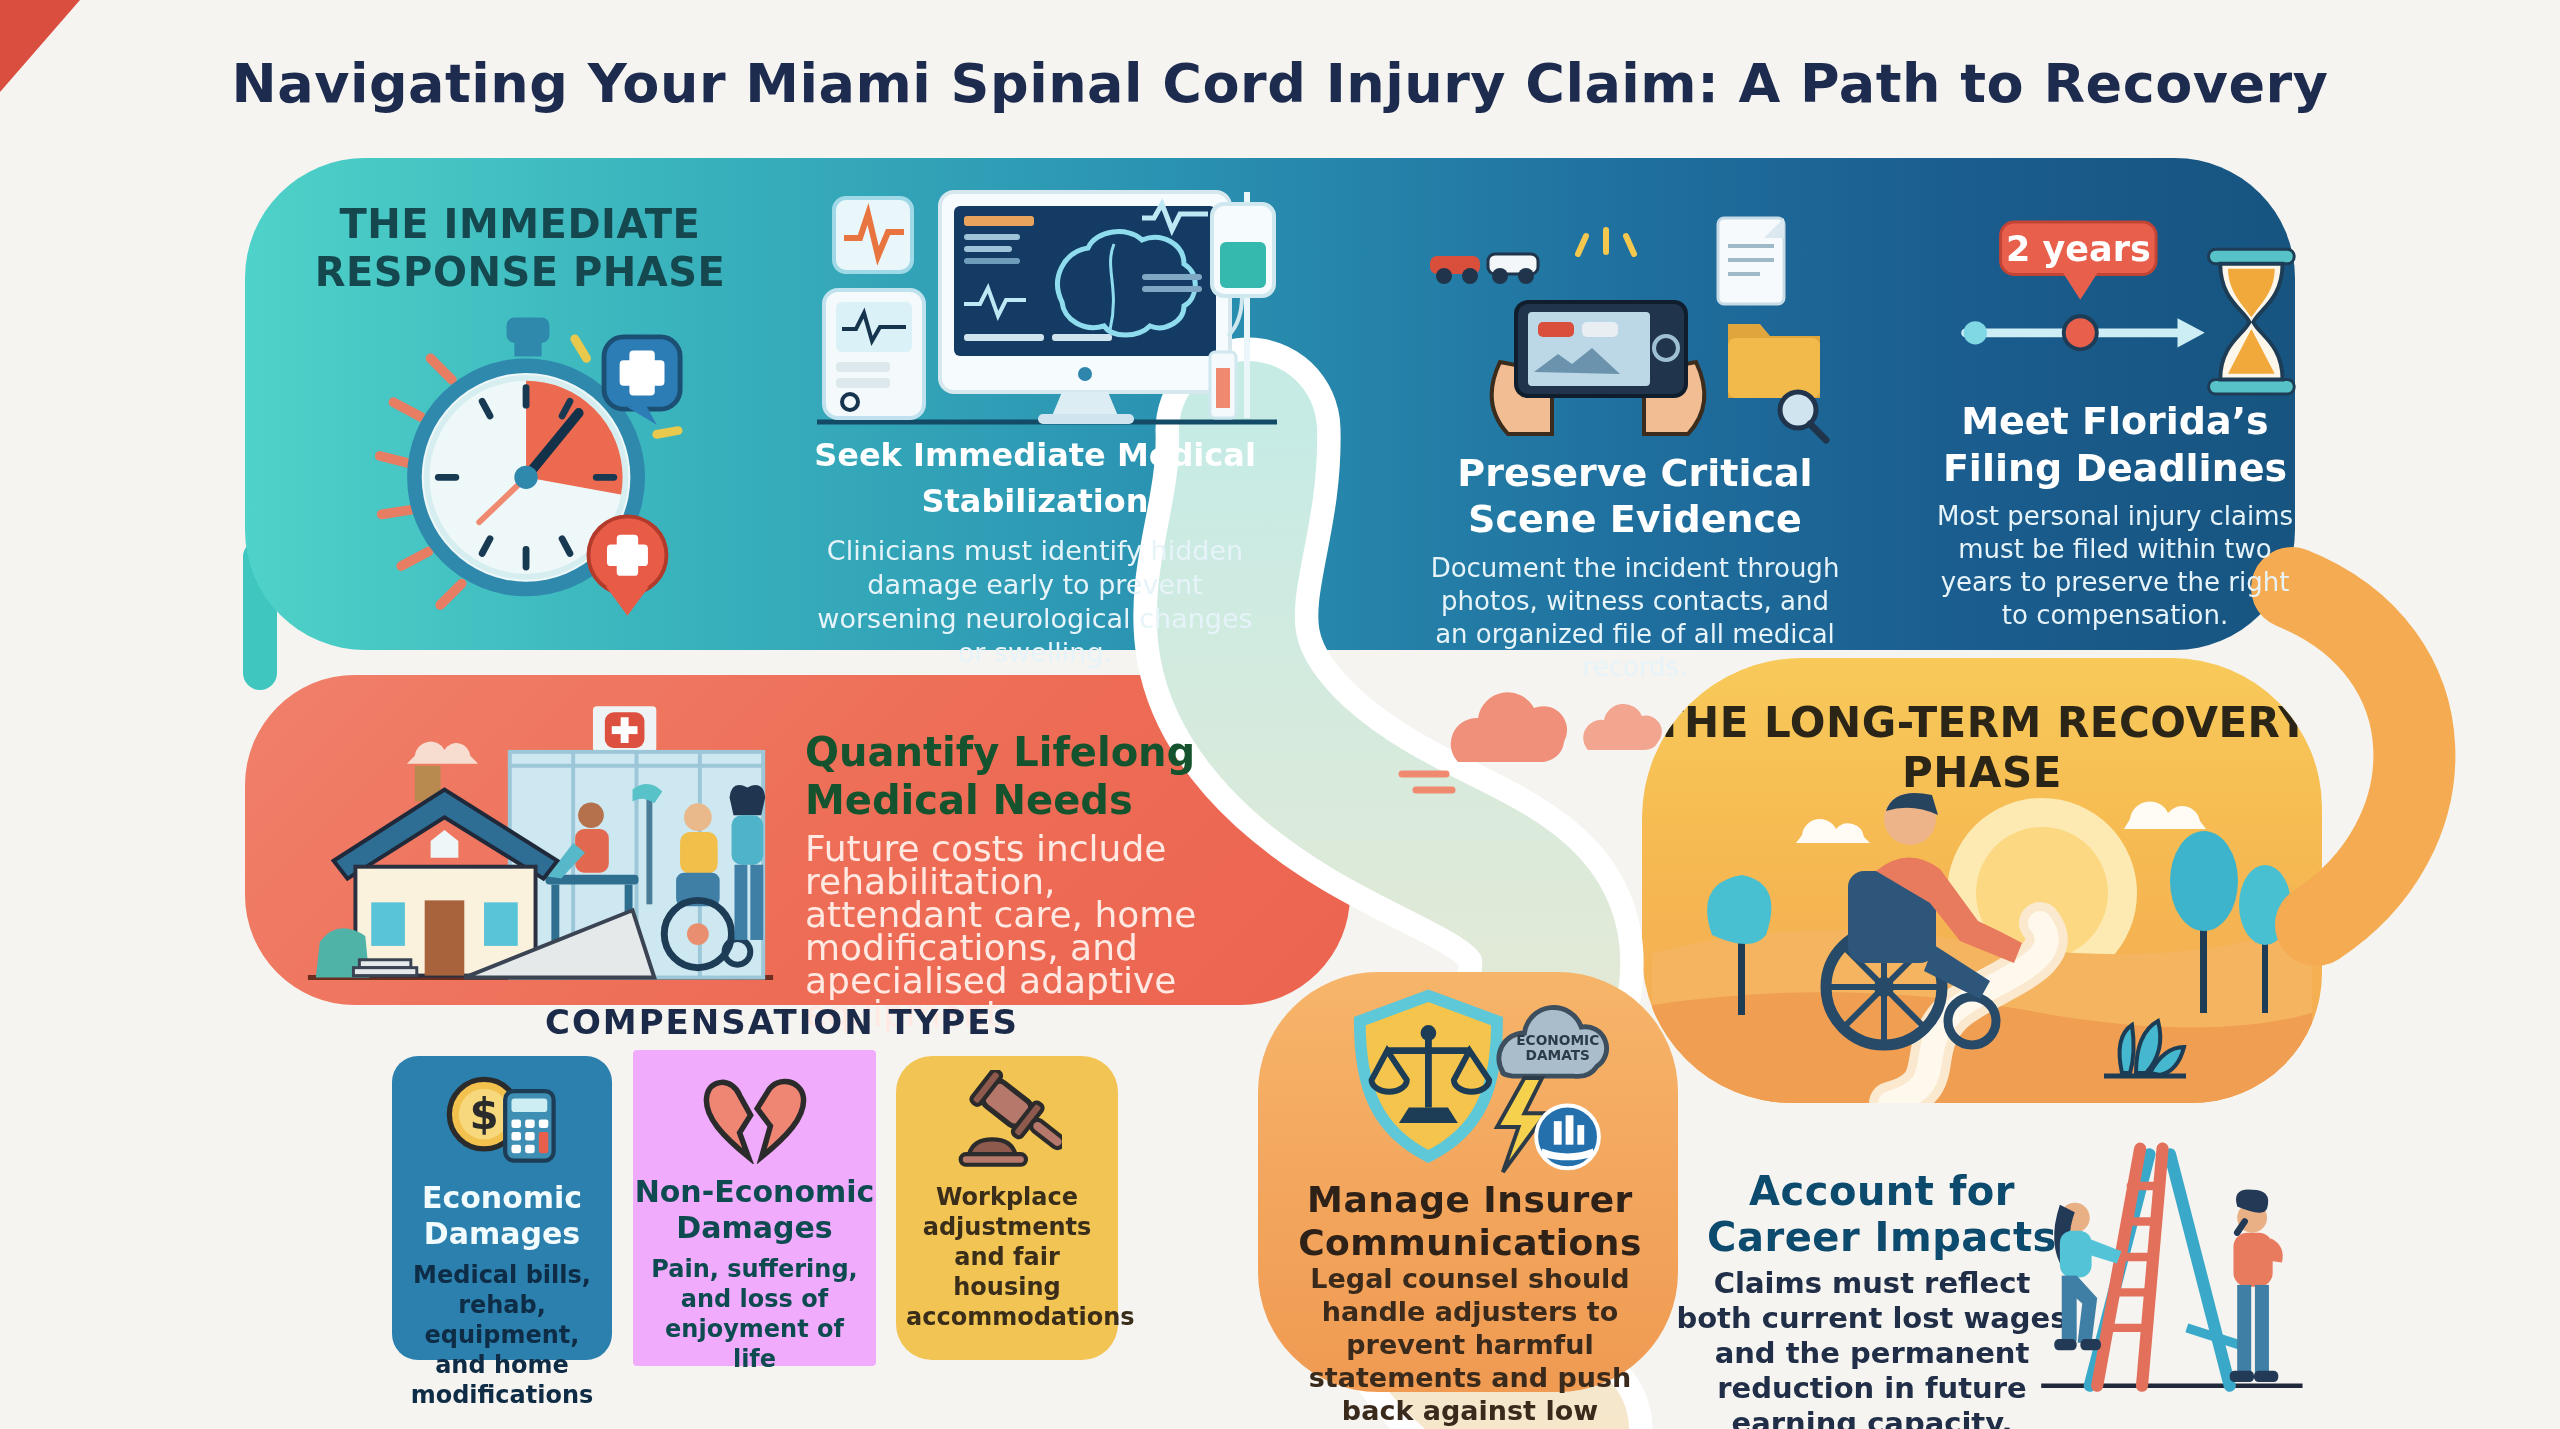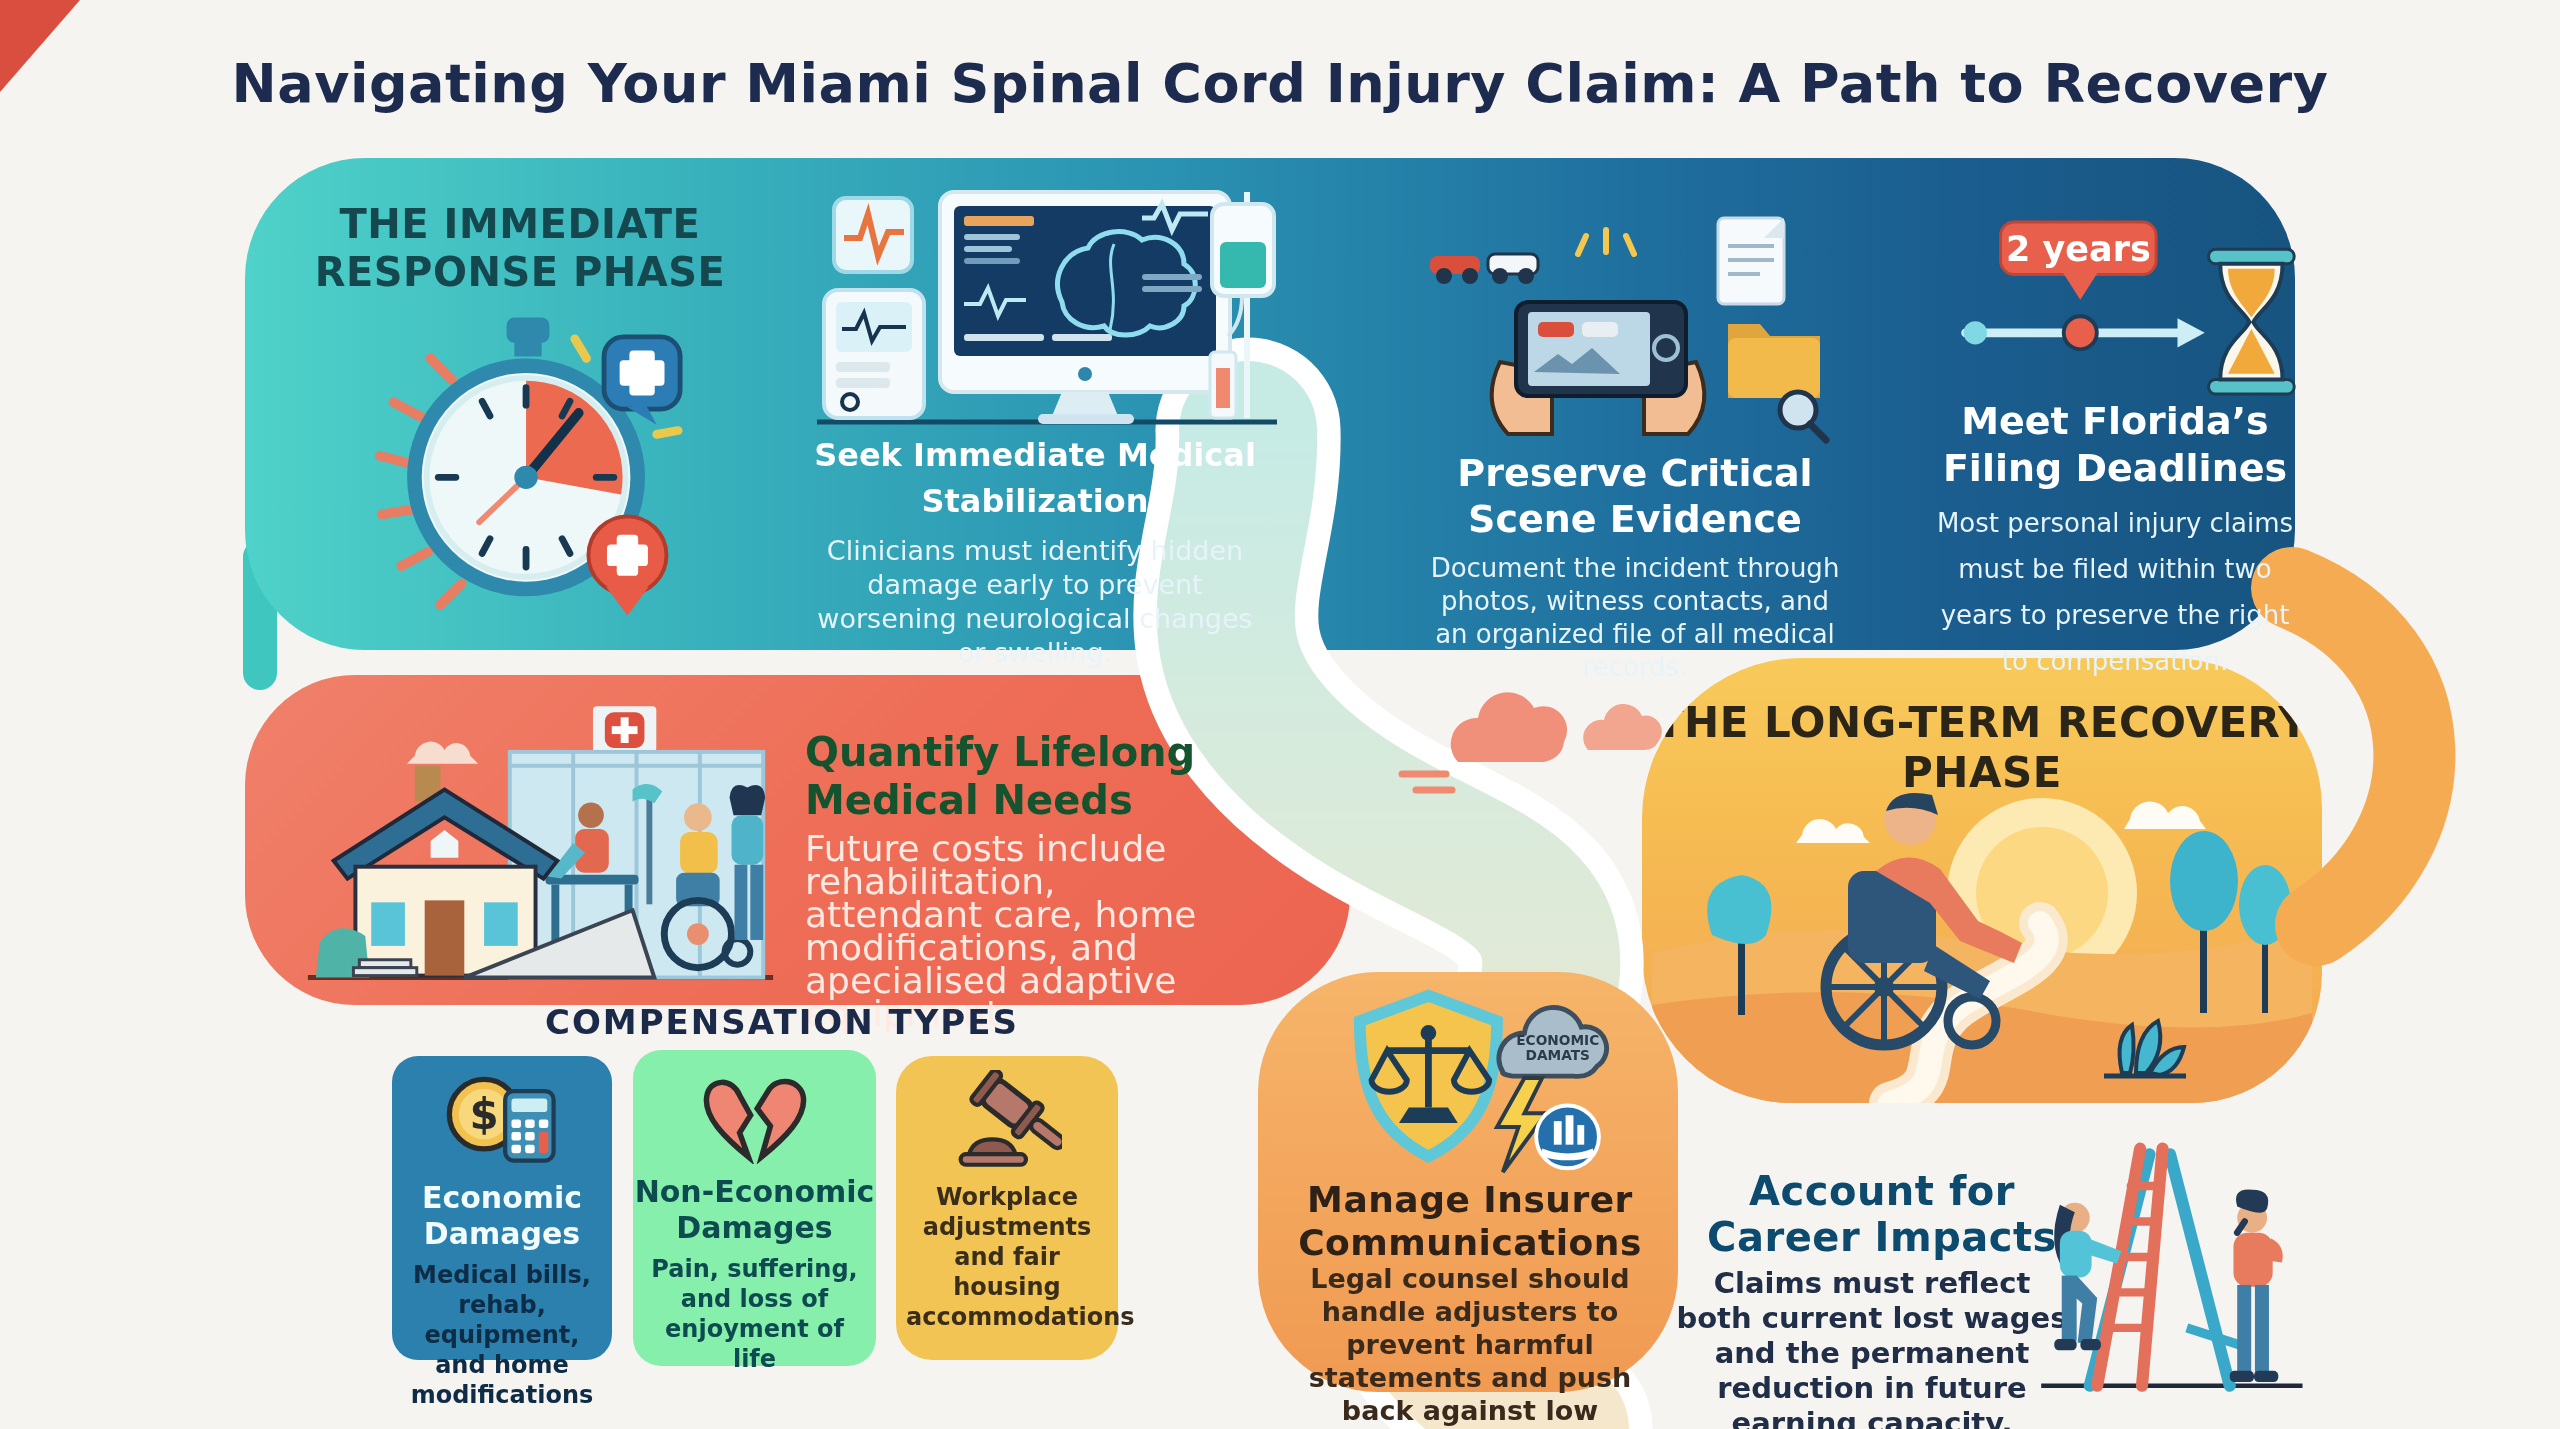--- a/index.html
+++ b/index.html
@@ -255,21 +255,21 @@
     <g>
       <rect x="266" y="34" width="88" height="15" rx="7" fill="#57c2c7" stroke="#1d3c55" stroke-width="3"></rect>
       <rect x="266" y="168" width="88" height="15" rx="7" fill="#57c2c7" stroke="#1d3c55" stroke-width="3"></rect>
       <path d="M278 49 C278 86 302 96 308 109 C302 122 278 132 278 168 L342 168 C342 132 318 122 312 109 C318 96 342 86 342 49 Z" fill="#fdf6ea" stroke="#1d3c55" stroke-width="4"></path>
       <path d="M286 54 L334 54 C334 78 318 92 310 104 C302 92 286 78 286 54 Z" fill="#f2a93b"></path>
       <path d="M310 116 L334 162 L286 162 Z" fill="#f2a93b"></path>
     </g>
   </svg>
 
   <div class="abs band-title" style="left:1920px;top:398px;width:390px;font-size:38px;line-height:47px;z-index:5;">Meet Florida’s Filing Deadlines</div>
-  <div class="abs band-body" style="left:1932px;top:500px;width:366px;font-size:26px;line-height:46px;z-index:5;">Most personal injury claims must be filed within two years to preserve the right to compensation.</div>
+  <div class="abs band-body" style="left:1932px;top:500px;width:366px;font-size:26px;line-height:33px;z-index:5;">Most personal injury claims must be filed within two years to preserve the right to compensation.</div>
 
   <svg class="abs" style="left:298px;top:690px;z-index:5;" width="485" height="298" viewBox="0 0 490 300">
     <line x1="10" y1="290" x2="480" y2="290" stroke="#6b2f22" stroke-width="5"></line>
     <path d="M118 66 a16 16 0 0 1 30 -6 a14 14 0 0 1 26 6 l8 8 -72 0 z" fill="#f7ddcf"></path>
     <g>
       <rect x="298" y="16" width="64" height="46" rx="4" fill="#eef4f6"></rect>
       <rect x="310" y="22" width="40" height="36" rx="9" fill="#dd4f3e"></rect>
       <rect x="326" y="27" width="8" height="26" fill="#ffffff"></rect>
       <rect x="317" y="36" width="26" height="8" fill="#ffffff"></rect>
       <rect x="214" y="62" width="256" height="228" fill="#cde8f1" stroke="#9cc7d8" stroke-width="4"></rect>
@@ -340,21 +340,21 @@
           <rect x="77" y="59" width="9" height="8" rx="2"></rect>
         <rect x="64" y="71" width="9" height="8" rx="2"></rect>
           <rect x="77" y="71" width="9" height="8" rx="2"></rect>
       </g>
       <rect x="90" y="59" width="9" height="20" rx="2" fill="#e8604c"></rect>
     </svg>
     <h3 style="color:#f2fbfd;">Economic Damages</h3>
     <p style="color:#0e2c45;">Medical bills, rehab, equipment, and home modifications</p>
   </div>
 
-  <div class="card" style="left:633px;top:1050px;width:243px;height:316px;border-radius:28px;background:#86efac;z-index:5;">
+  <div class="card" style="left:633px;top:1050px;width:243px;height:316px;border-radius:4px;background:#f0abfc;z-index:5;">
     <svg width="110" height="100" viewBox="0 0 100 90">
       <path d="M44 84 L36 62 L46 46 L36 28 C30 12 8 12 6 30 C4 48 22 66 44 84 Z" fill="#ef8674" stroke="#2b2b2b" stroke-width="5"></path>
       <path d="M56 84 L64 56 L52 40 L62 24 C70 10 92 14 94 30 C96 48 78 66 56 84 Z" fill="#ef8674" stroke="#2b2b2b" stroke-width="5"></path>
     </svg>
     <h3 style="color:#0e4b50;">Non-Economic Damages</h3>
     <p style="color:#0e4b50;">Pain, suffering, and loss of enjoyment of life</p>
   </div>
 
   <div class="card" style="left:896px;top:1056px;width:222px;height:304px;border-radius:36px;background:#f2c453;z-index:5;">
     <svg width="110" height="100" viewBox="0 0 100 95">

